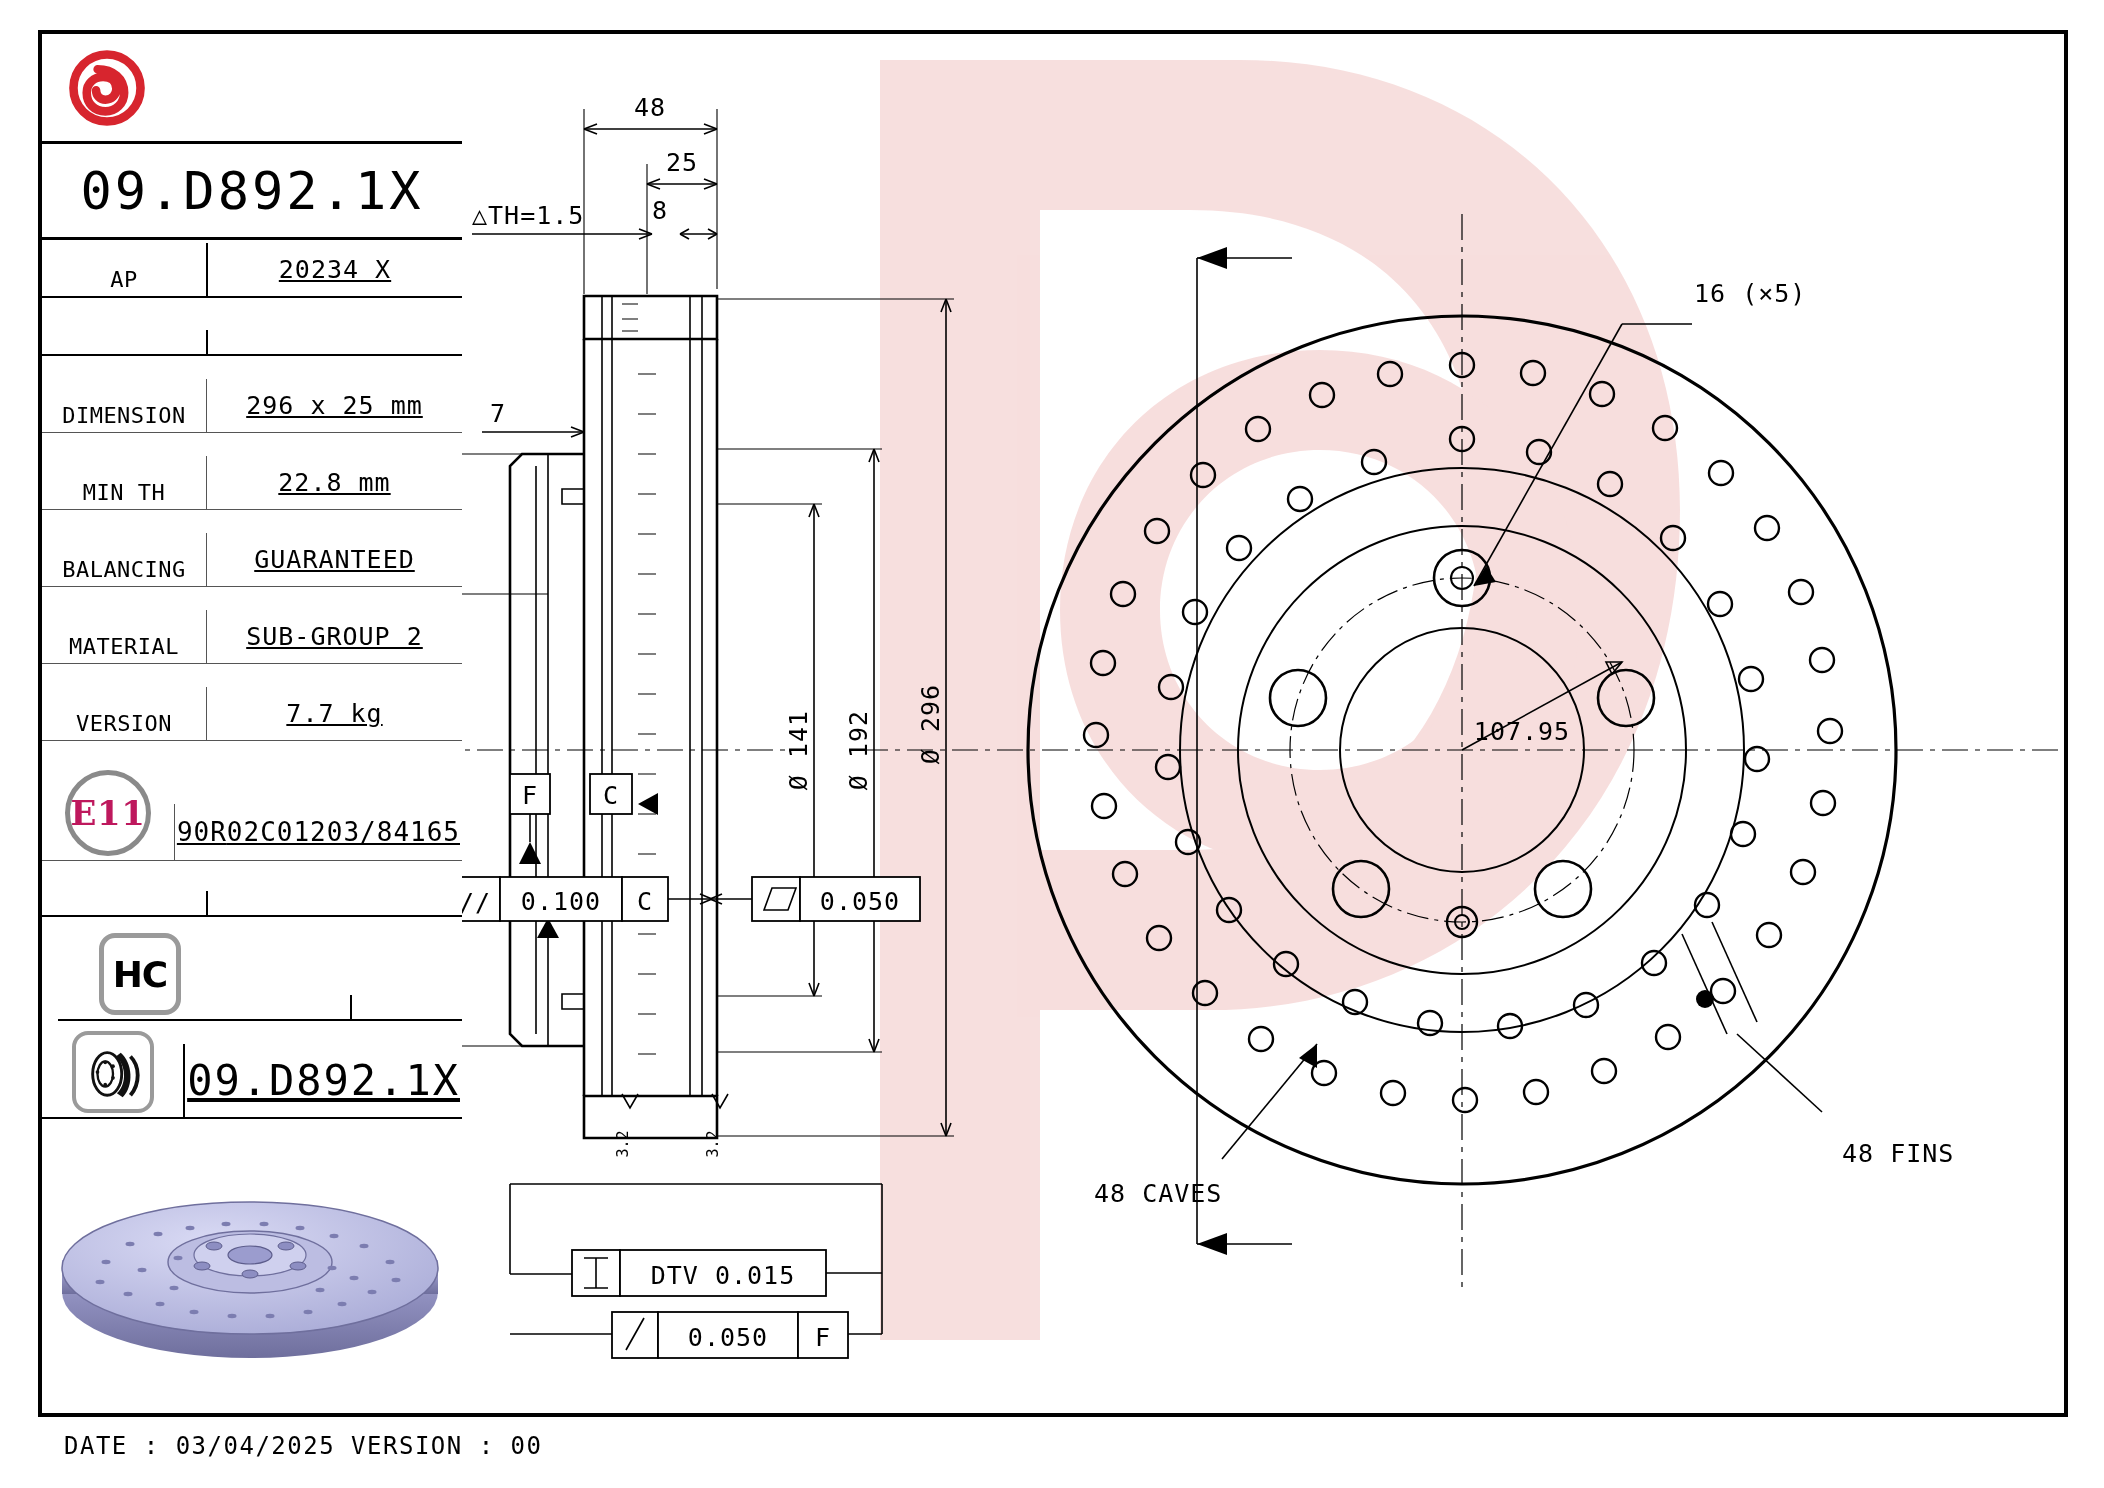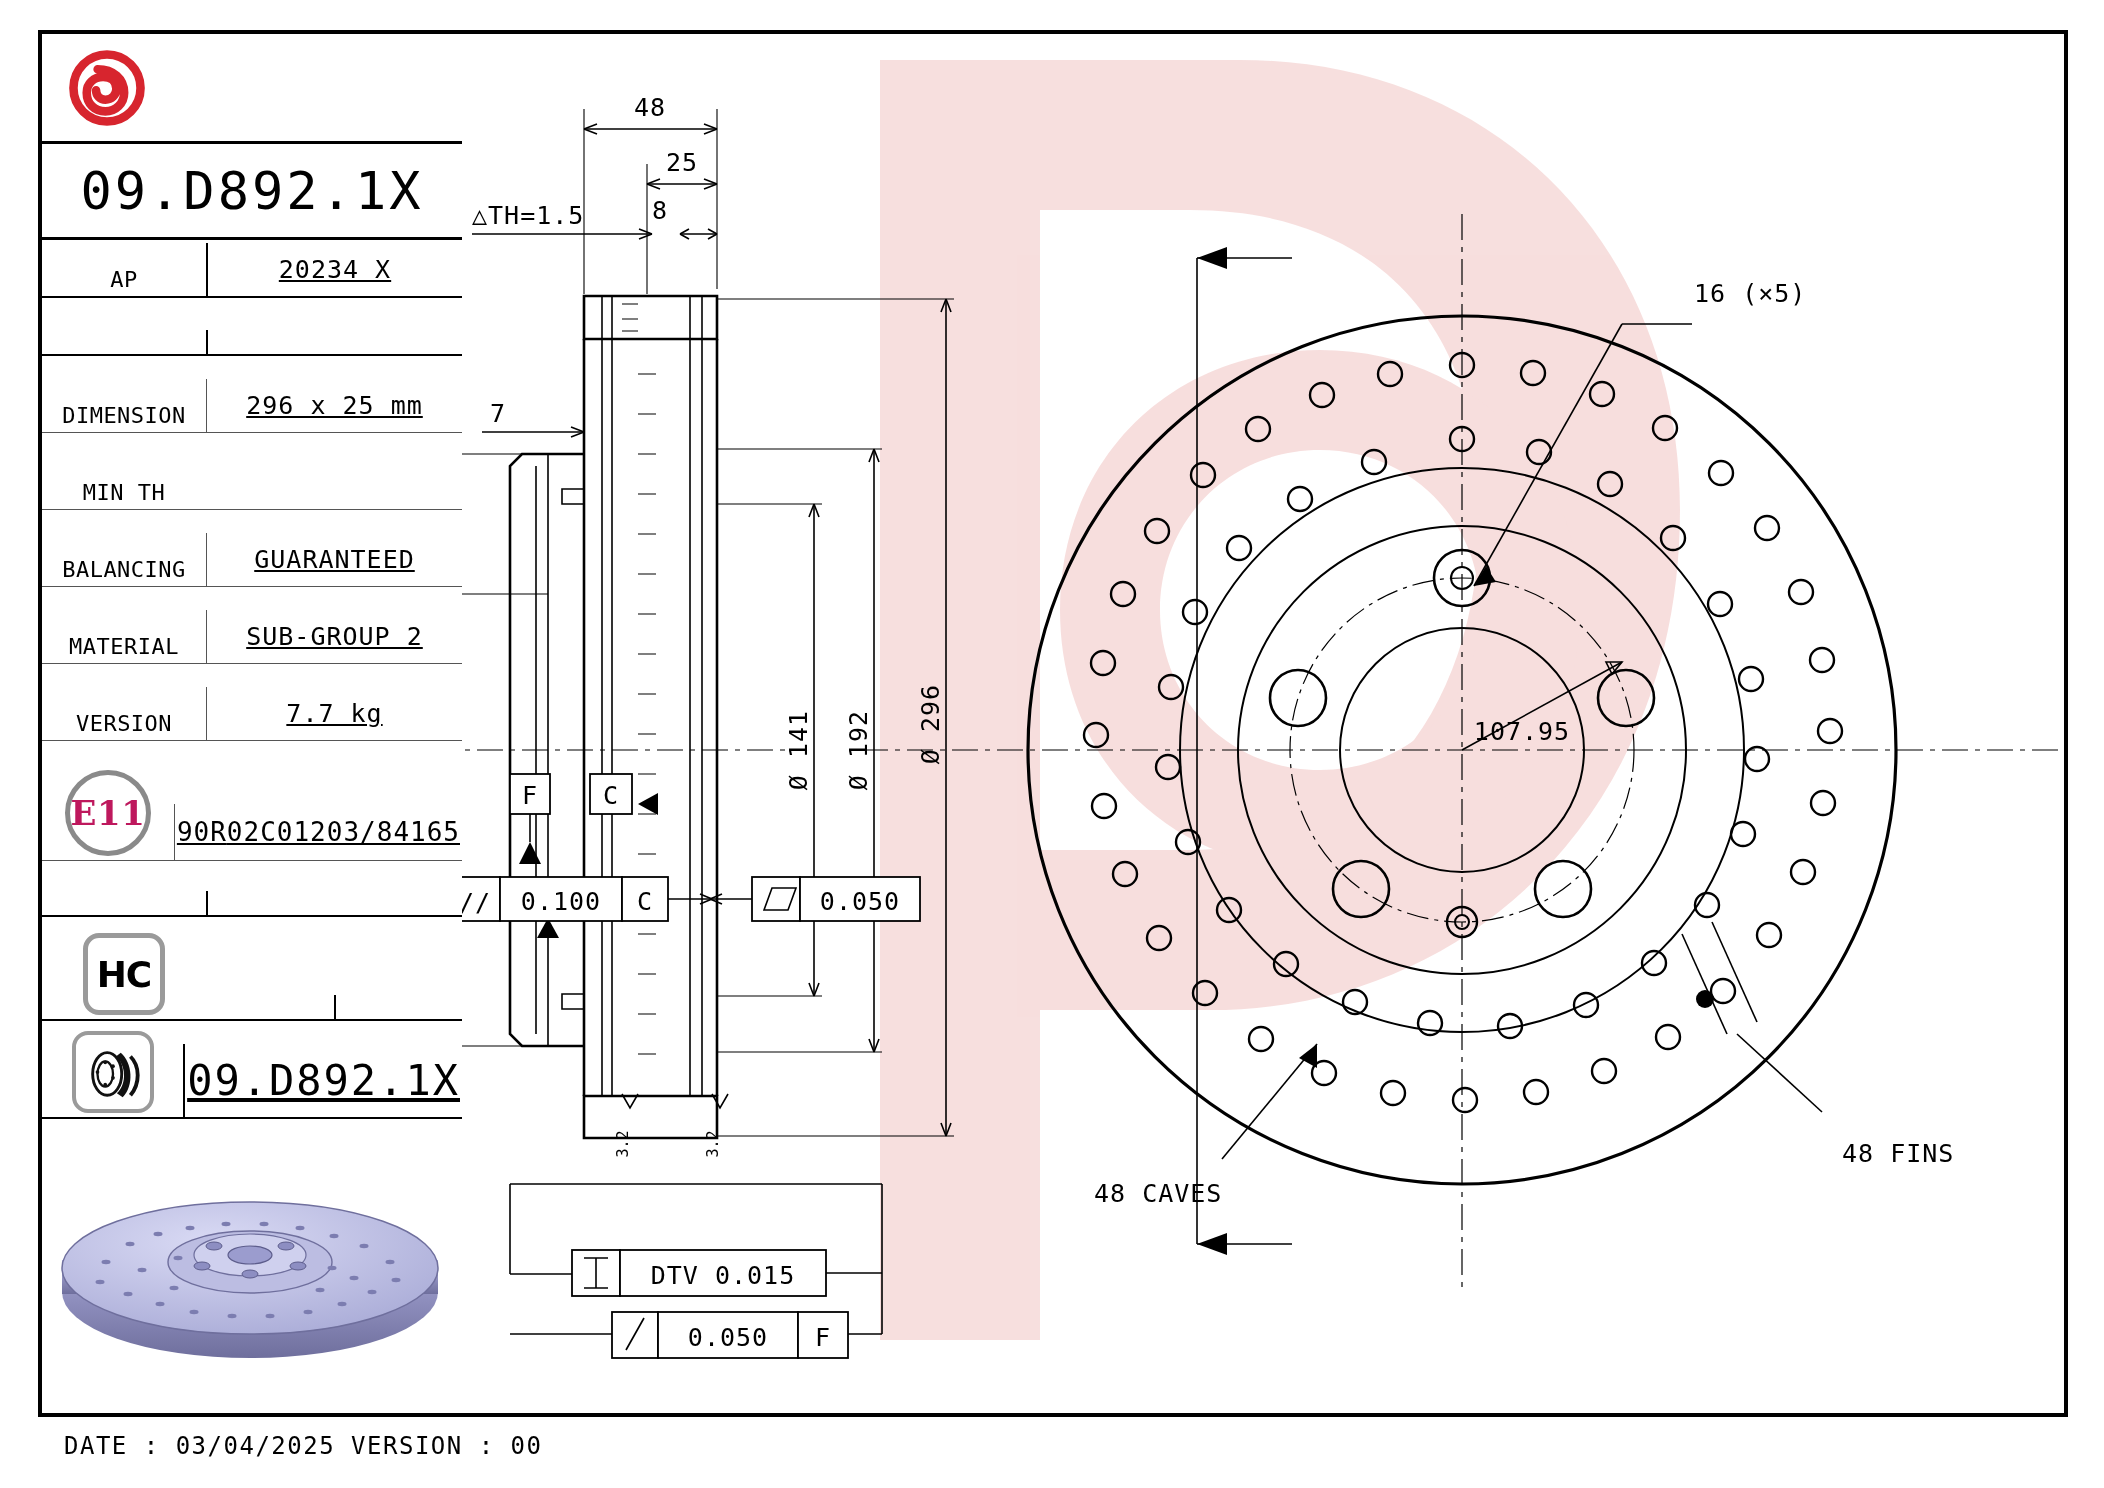--- a/index.html
+++ b/index.html
@@ -109,21 +109,21 @@
     justify-content: center;
     border-bottom: 3px solid #000;
     box-sizing: border-box;
     font-size: 52px;
     letter-spacing: 3px;
     color: #000;
   }
   .blank-row { height: 56px; }
   .blank-row2 { height: 58px; }
   .e11-row { height: 100px; }
-  .hc-row   { height: 104px; }
+  .hc-row   { height: 104px; margin-left: 16px; }
   .icon-row { height: 98px; }
   .std-row  { height: 57px; }
 
   .circle-e11 {
     width: 76px; height: 76px;
     border: 5px solid #8a8a8a;
     border-radius: 50%;
     display: flex; align-items: center; justify-content: center;
     font-family: "DejaVu Serif", "Liberation Serif", serif;
     font-weight: bold;
@@ -238,20 +238,21 @@
       <div class="cell-r"></div>
     </div>
 
     <div class="row thin std-row">
       <div class="cell-l">DIMENSION</div>
       <div class="cell-r">296 x 25 mm</div>
     </div>
 
     <div class="row thin std-row">
       <div class="cell-l">MIN TH</div>
+      <div class="cell-r">22.8 mm</div>
     </div>
 
     <div class="row thin std-row">
       <div class="cell-l">BALANCING</div>
       <div class="cell-r">GUARANTEED</div>
     </div>
 
     <div class="row thin std-row">
       <div class="cell-l">MATERIAL</div>
       <div class="cell-r">SUB-GROUP 2</div>

